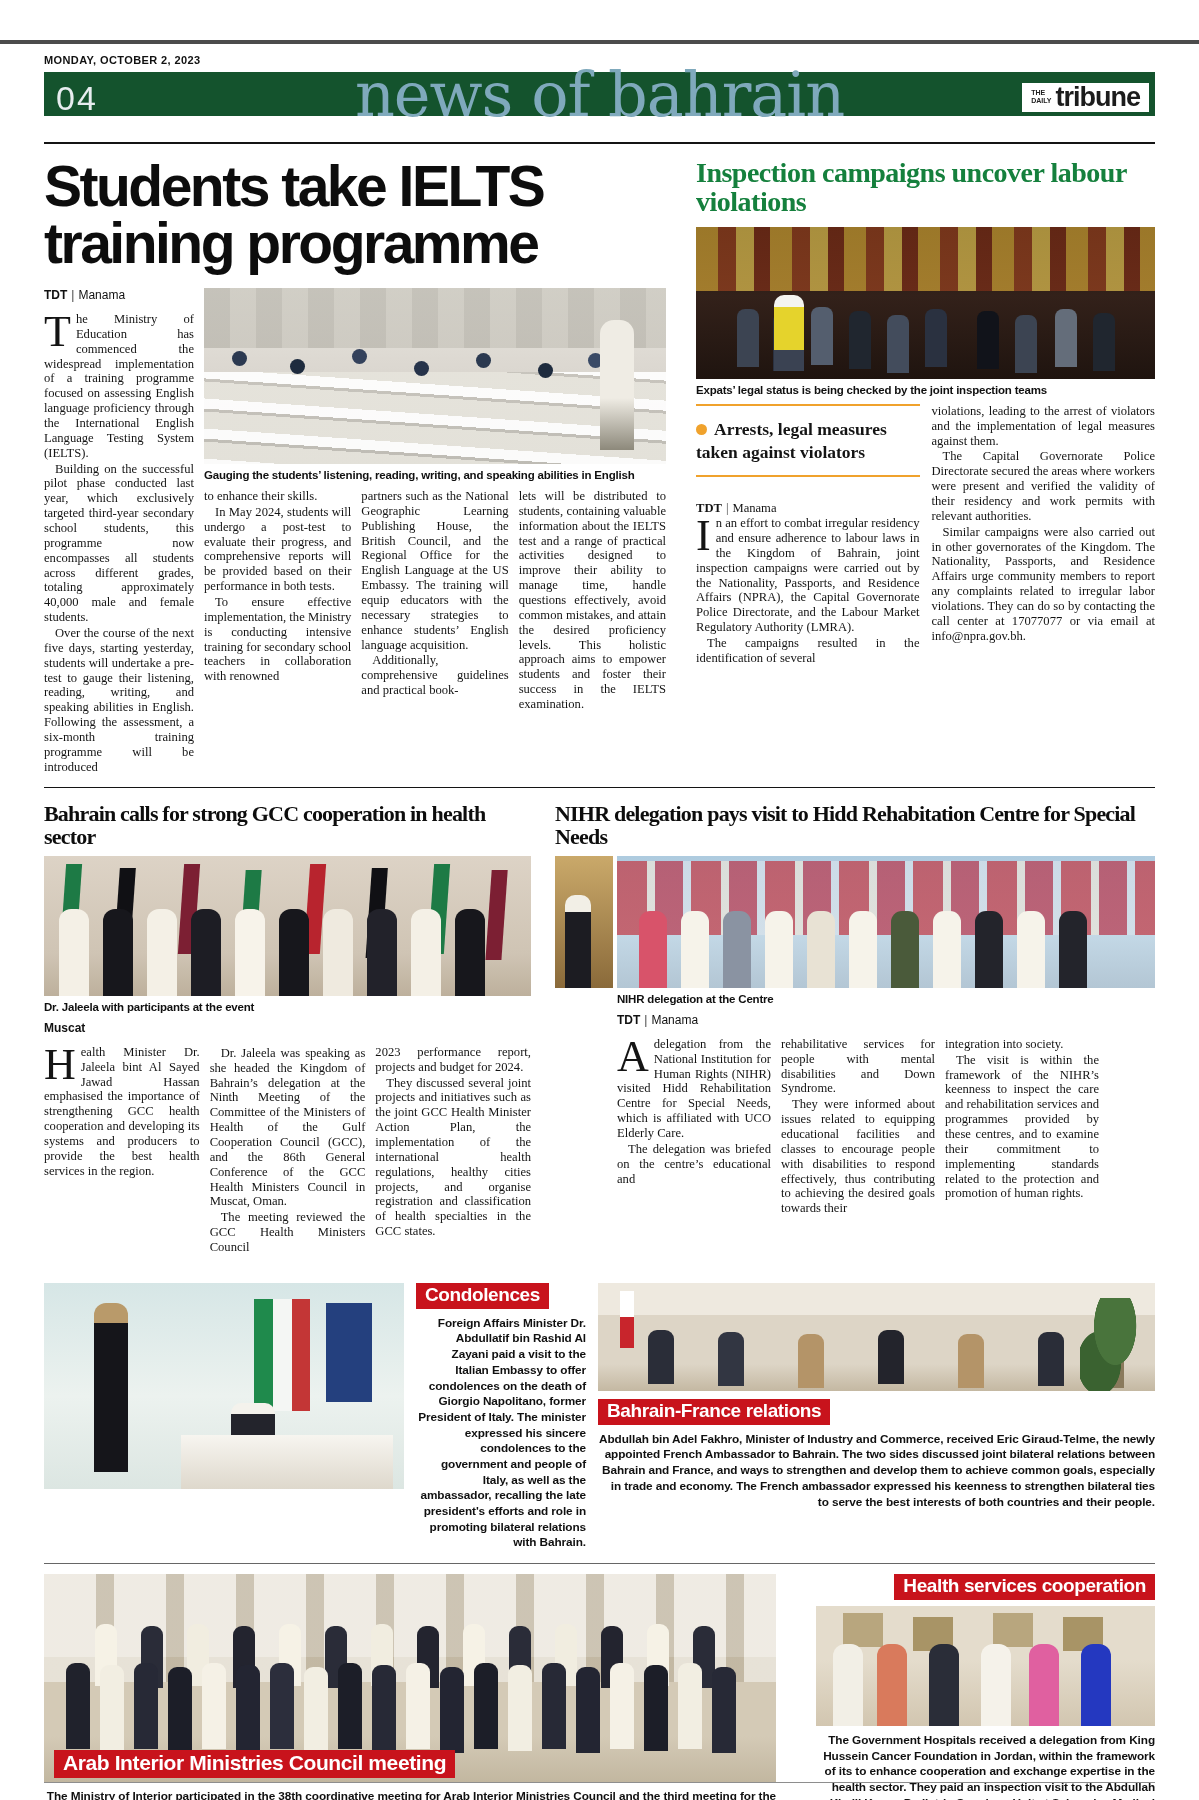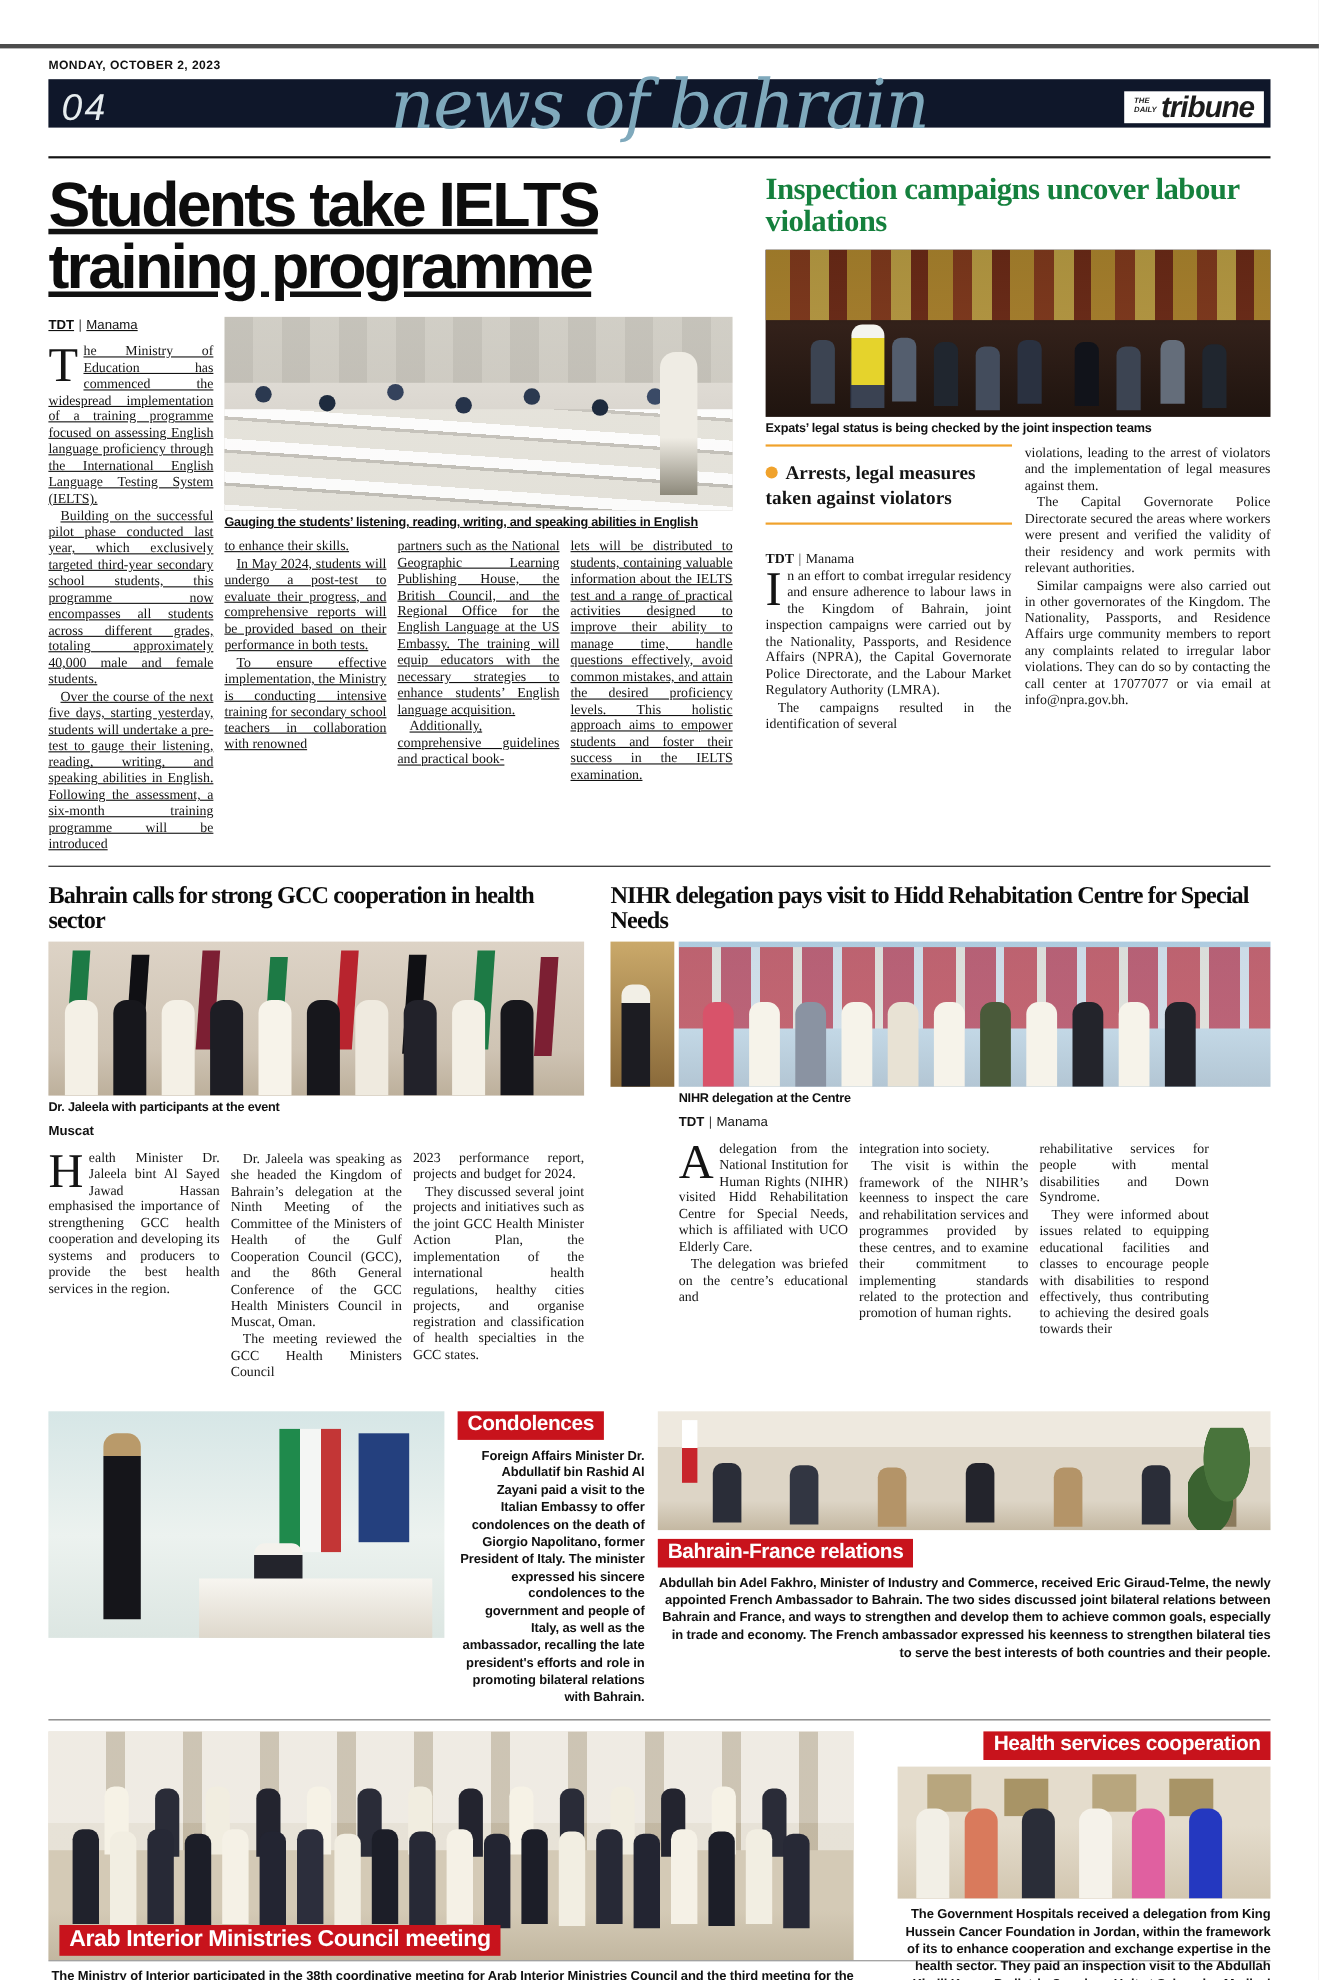--- a/index.html
+++ b/index.html
@@ -2,21 +2,21 @@
 <html><head>
 <meta charset="utf-8">
 <style>
   html,body{margin:0;padding:0;background:#9a9a9a;}
   .page{width:1199px;height:1800px;background:#fff;margin:0 auto;position:relative;
         padding:40px 44px 0;box-sizing:border-box;overflow:hidden;
         font-family:"Liberation Sans",sans-serif;color:#111;}
   .top-edge{height:4px;background:#4c4c4c;margin:0 -44px;}
   
   .dateline{font-size:11px;font-weight:700;letter-spacing:.4px;margin-top:10px;}
-  .band{height:44px;background:#0f172a;margin-top:6px;position:relative;font-style:italic;}
+  .band{height:44px;background:#14532d;margin-top:6px;position:relative;}
   .page-num{position:absolute;left:12px;bottom:1px;font-size:34px;line-height:1;color:#e7edef;letter-spacing:2px;}
   .masthead{position:absolute;left:50%;transform:translateX(-50%);bottom:-10px;
         font-family:"DejaVu Serif",serif;font-size:62px;line-height:1;color:#7fa9bc;
         white-space:nowrap;letter-spacing:-1px;}
   .brand{position:absolute;right:6px;bottom:4px;background:#fff;display:flex;align-items:center;
         gap:4px;padding:2px 9px 3px;}
   .brand-stack{display:flex;flex-direction:column;font-size:7px;font-weight:700;line-height:1.1;color:#222;}
   .brand-name{font-size:27px;font-weight:800;letter-spacing:-1px;color:#1c1c1c;line-height:.9;}
   .rule-black{border-top:2px solid #141414;margin-top:26px;}
   .rule-mid{border-top:1.5px solid #141414;margin-top:12px;}
@@ -35,21 +35,21 @@
   h2{font-family:"Liberation Serif",serif;font-size:28px;line-height:1.05;font-weight:700;
      letter-spacing:-.5px;margin:4px 0 10px;color:#15803d;}
   h3{font-family:"Liberation Serif",serif;font-size:22px;line-height:1.05;font-weight:700;
      letter-spacing:-.8px;margin:2px 0 8px;color:#0d0d0d;}
   .redlabel{display:inline-block;background:#c8131c;color:#fff;font-weight:800;font-size:19px;
      letter-spacing:-.4px;padding:2px 9px 4px;line-height:1.05;}
   .blurb{font-weight:700;font-size:11.8px;line-height:1.33;letter-spacing:-.1px;margin-top:7px;
      color:#101010;text-align:right;}
   
   .sec1{display:flex;gap:30px;margin-top:10px;}
-  .sec1-left{width:622px;flex:none;text-decoration:underline;}
+  .sec1-left{width:622px;flex:none;}
   .ielts-row{display:flex;gap:10px;}
   .ielts-c1{width:150px;flex:none;}
   .ielts-right{flex:1;min-width:0;}
   .cols3{display:flex;gap:10px;}
   .cols3>div{flex:1;min-width:0;}
   .sec1-right{flex:1;min-width:0;}
   .insp-cols{display:flex;gap:12px;margin-top:8px;}
   .insp-cols>div{flex:1;min-width:0;}
   .pull{border-top:2px solid #f0a22c;border-bottom:2px solid #f0a22c;padding:12px 0;margin-bottom:24px;}
   .pull-text{font-family:"Liberation Serif",serif;font-weight:700;font-size:17.5px;line-height:1.3;color:#141414;}
@@ -254,26 +254,26 @@
       </div>
       <div class="nihr-body">
         <div class="cap">NIHR delegation at the Centre</div>
         <p class="byline"><span class="tag">TDT</span><span class="sep">|</span><span class="city">Manama</span></p>
         <div class="cols3 bt">
           <div>
             <p><span class="dropcap">A</span><span>delegation from the National Institution for Human Rights (NIHR) visited Hidd Rehabilitation Centre for Special Needs, which is affiliated with UCO Elderly Care.</span></p>
             <p class="sp">The delegation was briefed on the centre’s educational and</p>
           </div>
           <div>
+            <p>rehabilitative services for people with mental disabilities and Down Syndrome.</p>
+            <p class="sp">They were informed about issues related to equipping educational facilities and classes to encourage people with disabilities to respond effectively, thus contributing to achieving the desired goals towards their</p>
+          </div>
+          <div>
             <p>integration into society.</p>
             <p class="sp">The visit is within the framework of the NIHR’s keenness to inspect the care and rehabilitation services and programmes provided by these centres, and to examine their commitment to implementing standards related to the protection and promotion of human rights.</p>
-          </div>
-          <div>
-            <p>rehabilitative services for people with mental disabilities and Down Syndrome.</p>
-            <p class="sp">They were informed about issues related to equipping educational facilities and classes to encourage people with disabilities to respond effectively, thus contributing to achieving the desired goals towards their</p>
           </div>
         </div>
       </div>
     </div>
   </div>
 
   <div class="sec3">
     <div class="photo signing">
       <div class="fig"></div>
       <div class="desk"></div>

